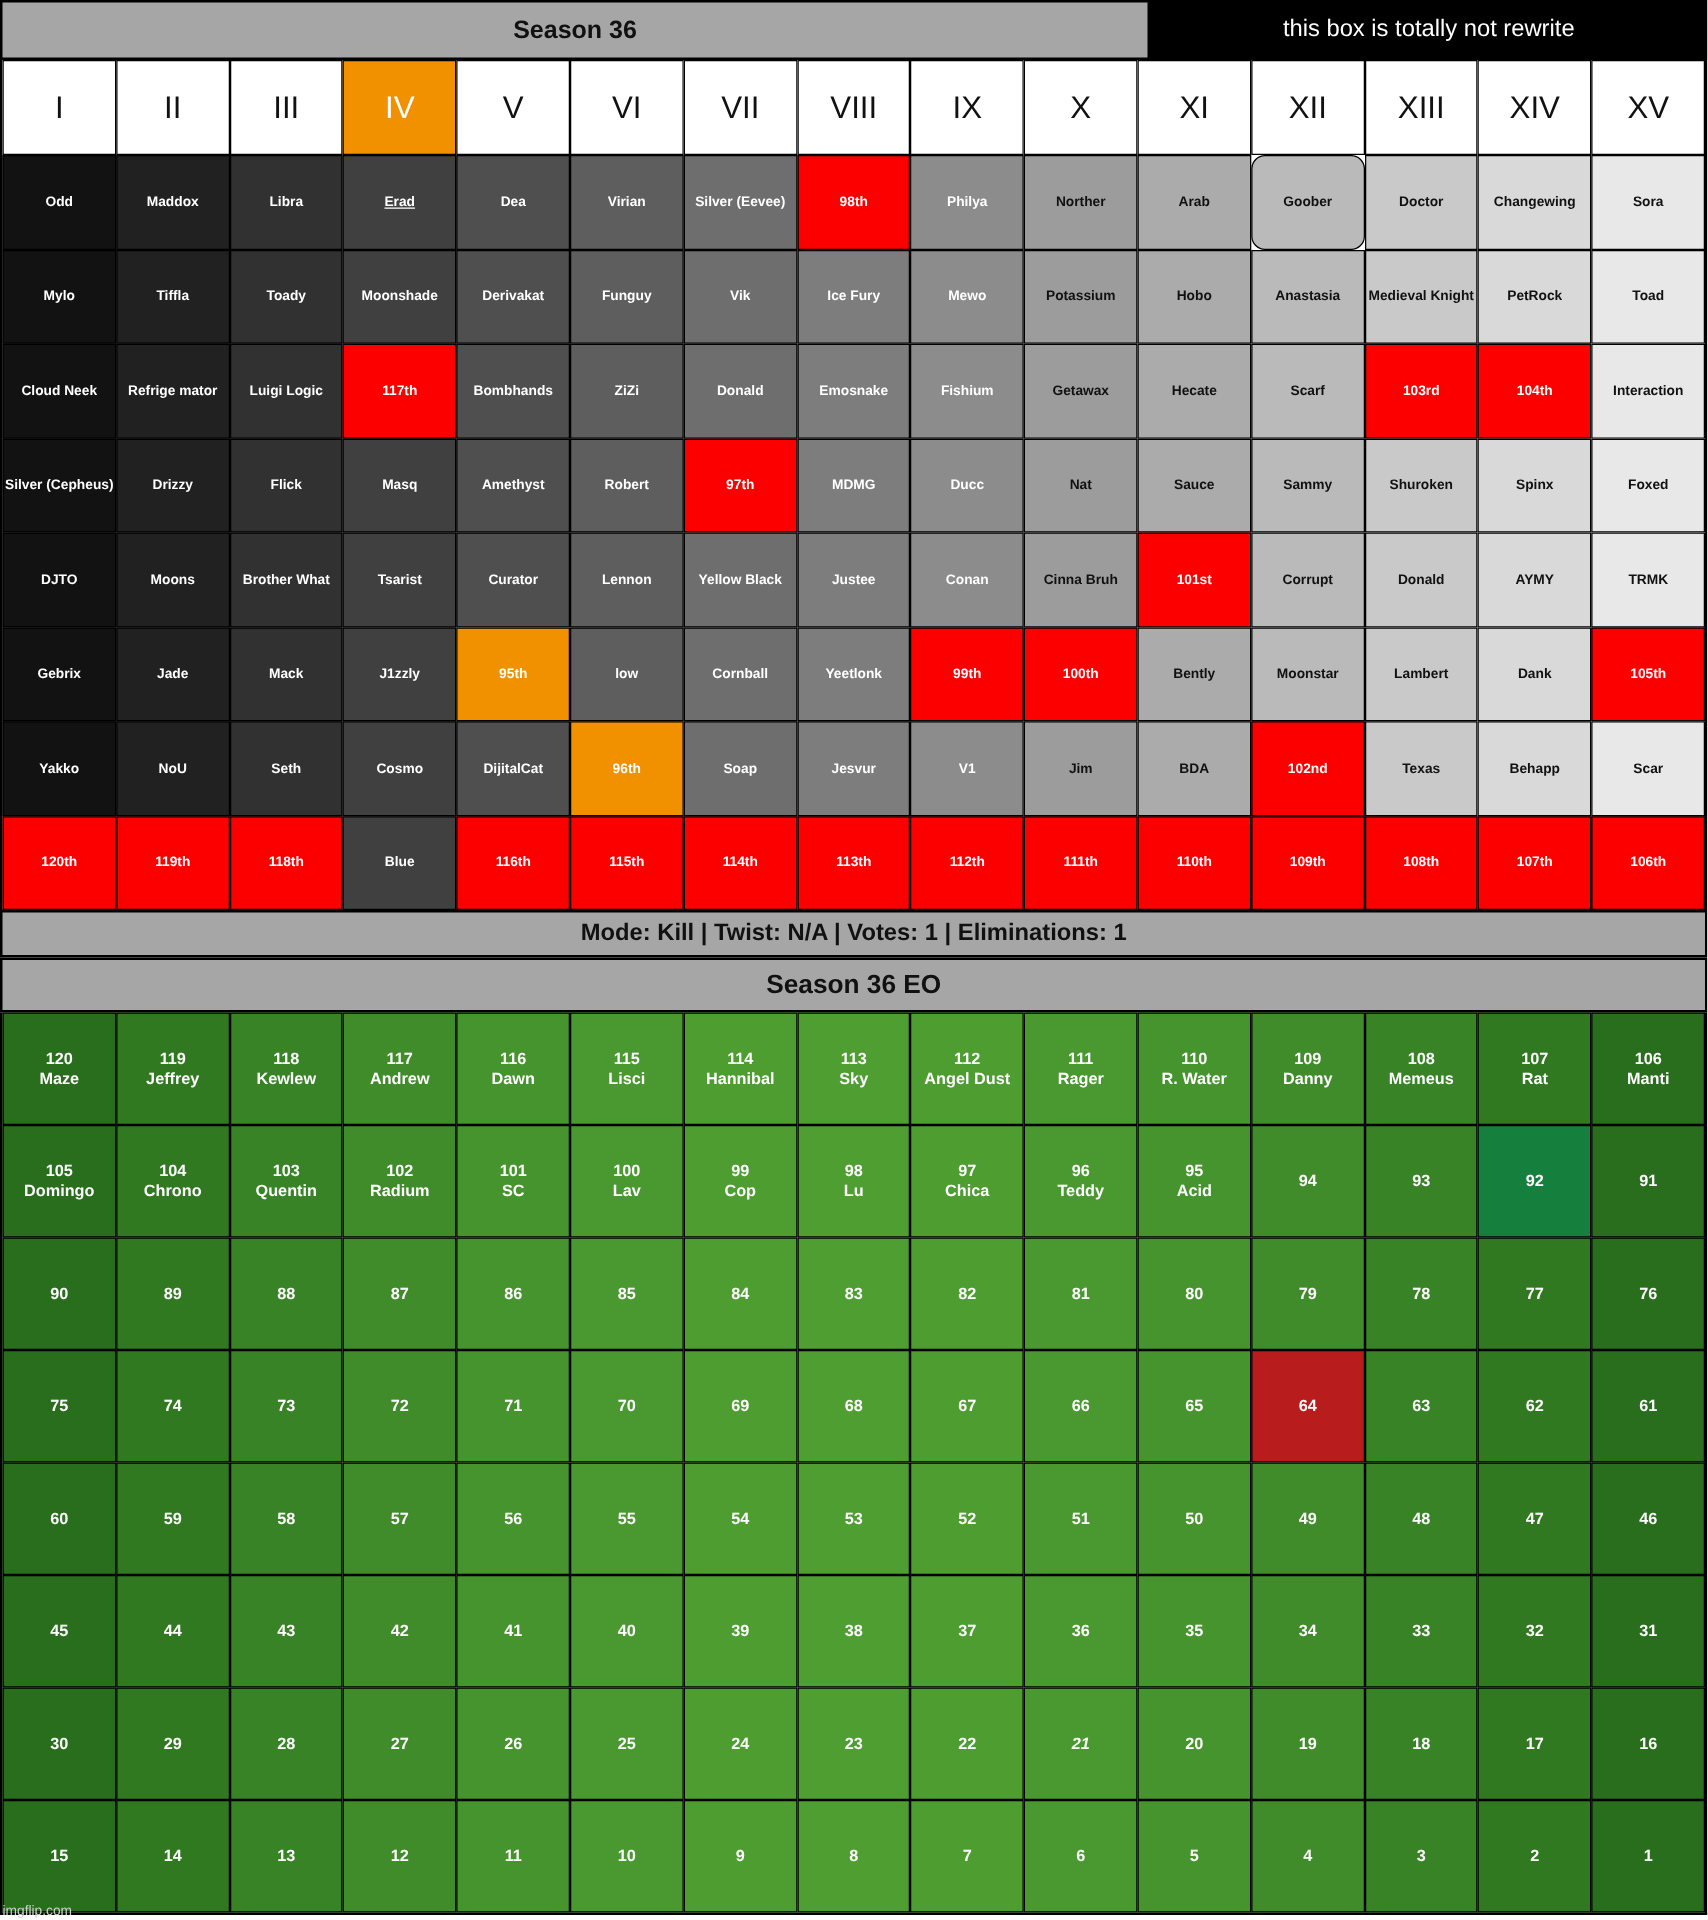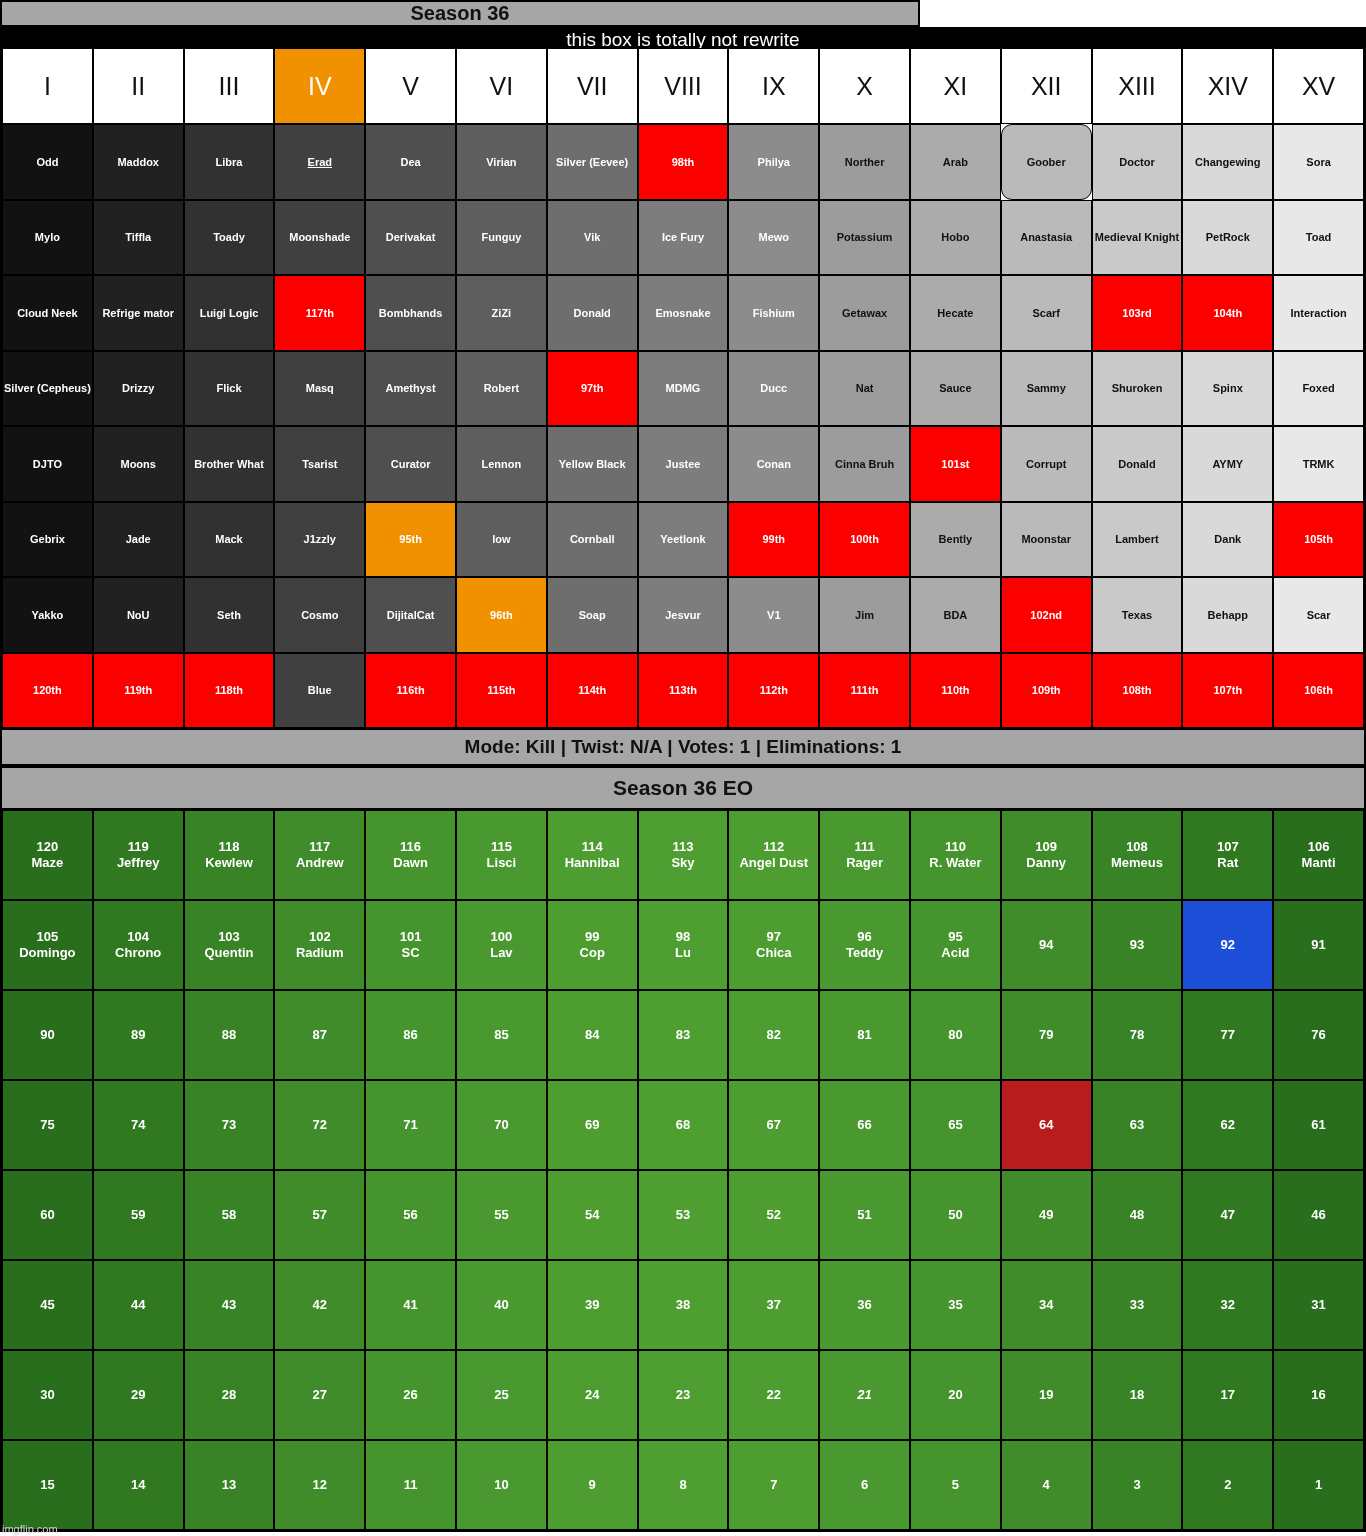--- a/index.html
+++ b/index.html
@@ -14,21 +14,20 @@
     position: relative;
     background: #ffffff;
     overflow: hidden;
   }
 
   
   .top-header {
     display: flex;
     height: 48px;
     width: 1366px;
-    flex-direction: column;
   }
   .season-title {
     width: 920px;
     background: #a6a6a6;
     border: 2px solid #000;
     display: flex;
     align-items: center;
     justify-content: center;
     font-size: 20px;
     font-weight: bold;
@@ -395,21 +394,21 @@
       <div class="eo-cell" style="background: rgb(70, 148, 45);">
         <span class="num">95</span>
         <span class="nm">Acid</span>
       </div>
       <div class="eo-cell" style="background: rgb(64, 140, 42);">
         <span class="num">94</span>
       </div>
       <div class="eo-cell" style="background: rgb(56, 131, 38);">
         <span class="num">93</span>
       </div>
-      <div class="eo-cell" style="background: #1d4ed8;">
+      <div class="eo-cell" style="background: #15803d;">
         <span class="num">92</span>
       </div>
       <div class="eo-cell" style="background: rgb(40, 110, 28);">
         <span class="num">91</span>
       </div>
       <div class="eo-cell" style="background: rgb(40, 110, 28);">
         <span class="num">90</span>
       </div>
       <div class="eo-cell" style="background: rgb(48, 121, 33);">
         <span class="num">89</span>

